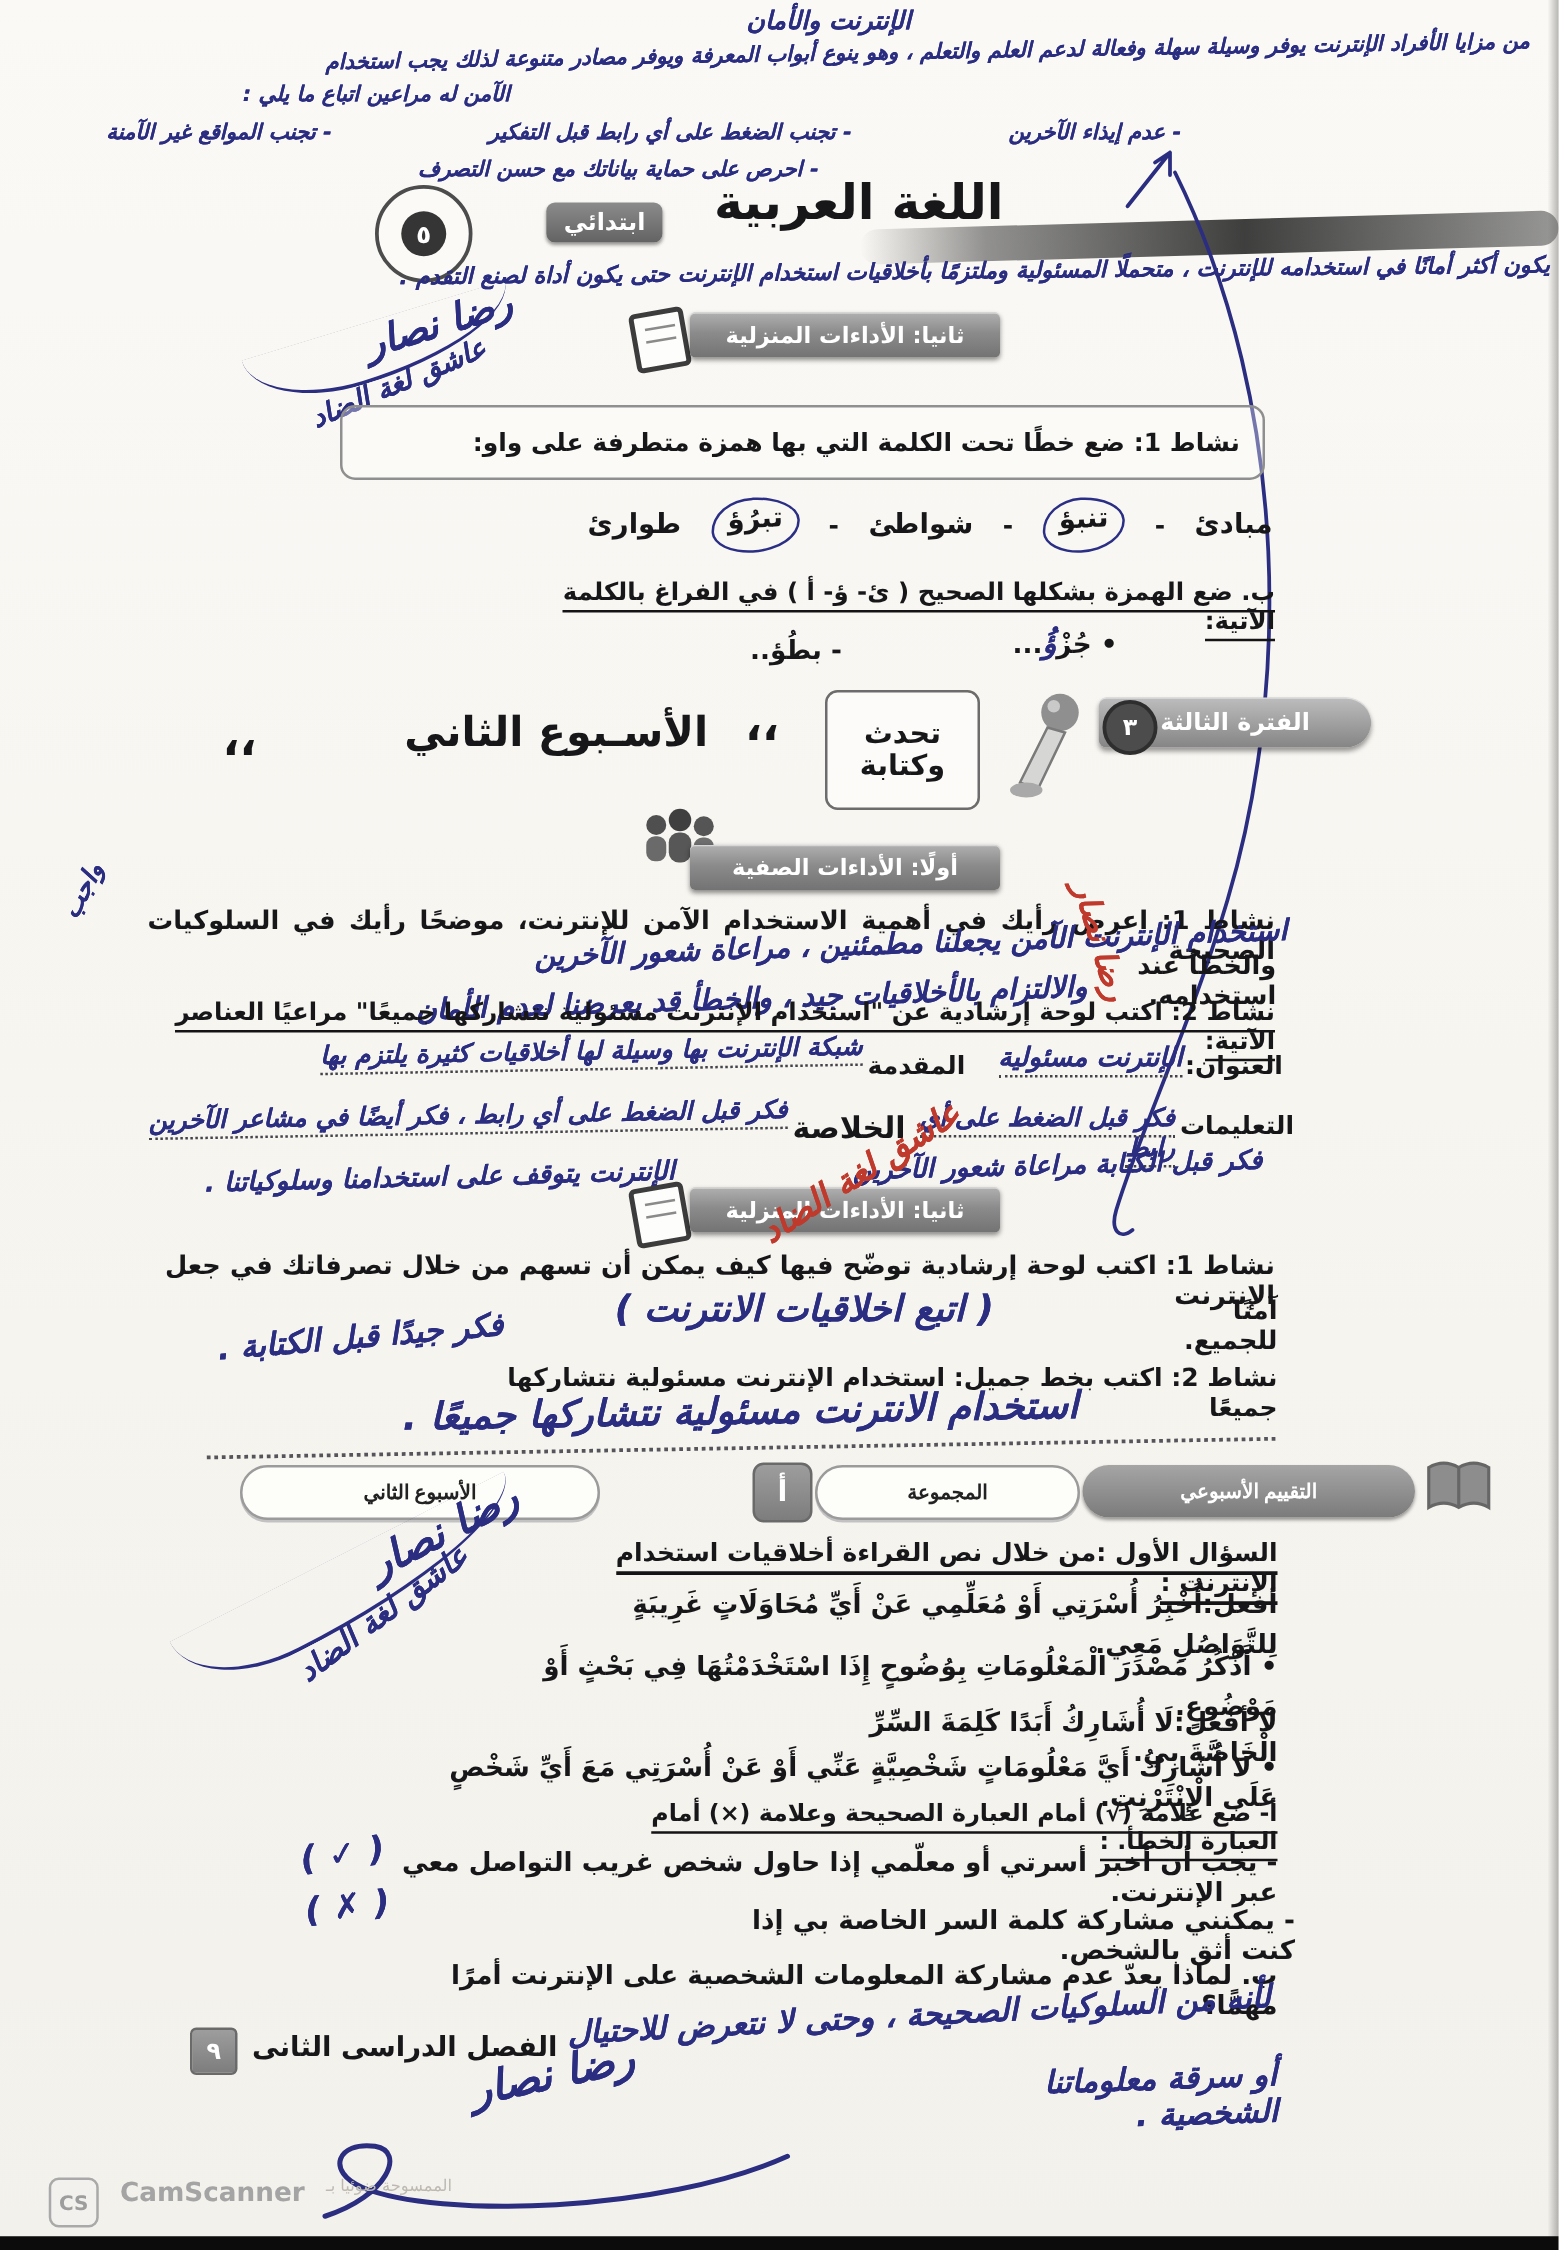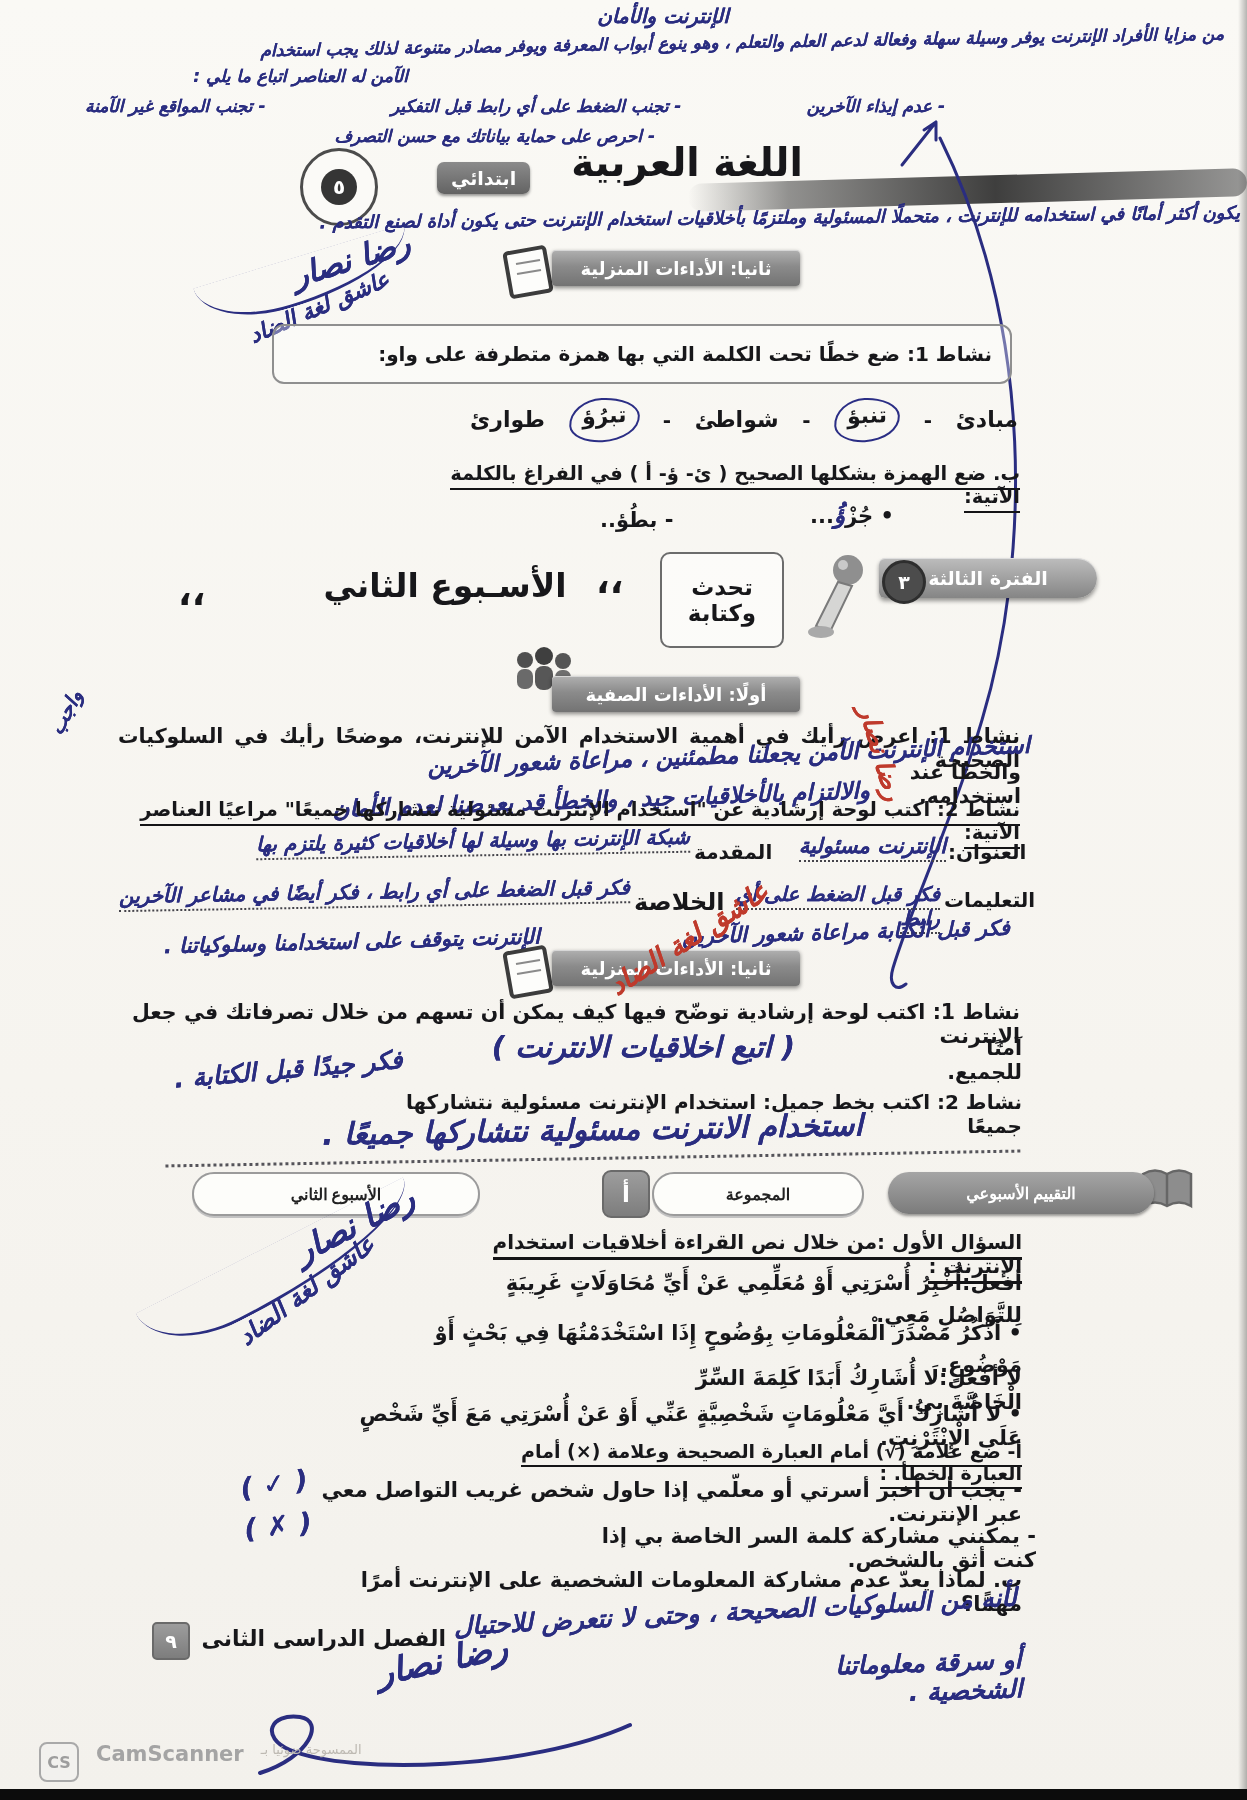--- a/index.html
+++ b/index.html
@@ -24,21 +24,21 @@
   .ribbon{
     background:linear-gradient(180deg,#bdbdbd,#858585);color:#fff;font-weight:bold;font-size:19px;
     border-radius:6px 20px 20px 6px;box-shadow:0 3px 4px rgba(0,0,0,.4), inset 0 1px 0 rgba(255,255,255,.5);
     display:flex;align-items:center;justify-content:center;
   }
   .pill{
     border-radius:22px;display:flex;align-items:center;justify-content:center;
     font-weight:bold;font-size:16px;font-family:Liberation Serif, serif;
   }
   .pill-light{background:#fdfdfa;border:2px solid #9b9b9b;color:#222;box-shadow:0 2px 0 #c2c2c2;}
-  .pill-dark{background:linear-gradient(180deg,#a5a5a5,#7b7b7b);color:#fff;box-shadow:0 2px 3px rgba(0,0,0,.4);margin-left:22px;}
+  .pill-dark{background:linear-gradient(180deg,#a5a5a5,#7b7b7b);color:#fff;box-shadow:0 2px 3px rgba(0,0,0,.4);}
   .sq{
     background:linear-gradient(180deg,#9d9d9d,#7d7d7d);color:#fff;font-weight:bold;
     border-radius:9px;display:flex;align-items:center;justify-content:center;border:2px solid #6a6a6a;
   }
   .circled{
     display:inline-block;border:2.5px solid #2b2e85;border-radius:48% 52% 55% 45% / 60% 44% 56% 40%;
     padding:6px 11px 14px;transform:rotate(-3deg);line-height:.9;
   }
   .jline{text-align:justify;text-align-last:justify;}
   .nowrap{white-space:nowrap;}
@@ -54,21 +54,21 @@
               background:linear-gradient(90deg,rgba(70,70,70,0) 0%,rgba(60,60,60,.55) 18%,rgba(30,30,30,.85) 55%,rgba(110,110,110,.7) 100%);"></div>
   <div class="abs" style="left:0;bottom:0;width:100%;height:11px;background:#0c0c0c;"></div>
 
   <svg class="abs" width="1247" height="1800" viewBox="0 0 1247 1800" style="left:0;top:0;pointer-events:none;">
     <path d="M 940 138 C 1035 330 1030 560 982 720 C 952 822 912 905 893 968 C 888 985 896 992 906 984" fill="none" stroke="#2a2d80" stroke-width="3" stroke-linecap="round"></path>
     <path d="M 902 165 L 936 122 M 936 122 L 924 130 M 936 122 L 936 140" fill="none" stroke="#2a2d80" stroke-width="3" stroke-linecap="round"></path>
   </svg>
 
   <div class="abs hw" style="left:548px;top:4px;width:230px;font-size:20px;text-align:center;">الإنترنت والأمان</div>
   <div class="abs hw" style="left:22px;top:34px;width:1202px;font-size:17px;transform:rotate(-1deg);">من مزايا الأفراد الإنترنت يوفر وسيلة سهلة وفعالة لدعم العلم والتعلم ، وهو ينوع أبواب المعرفة ويوفر مصادر متنوعة لذلك يجب استخدام</div>
-  <div class="abs hw" style="left:88px;top:66px;width:320px;font-size:17px;">الآمن له العناصر اتباع ما يلي :</div>
+  <div class="abs hw" style="left:88px;top:66px;width:320px;font-size:17px;">الآمن له مراعين اتباع ما يلي :</div>
   <div class="abs" style="left:85px;top:96px;width:860px;display:flex;justify-content:space-between;">
     <span class="hw" style="font-size:17px;">- عدم إيذاء الآخرين</span>
     <span class="hw" style="font-size:17px;">- تجنب الضغط على أي رابط قبل التفكير</span>
     <span class="hw" style="font-size:17px;">- تجنب المواقع غير الآمنة</span>
   </div>
   <div class="abs hw" style="left:225px;top:126px;width:430px;font-size:17px;">- احرص على حماية بياناتك مع حسن التصرف</div>
 
   <div class="abs" style="left:300px;top:148px;width:72px;height:72px;border:3px solid #4c4c4c;border-radius:50%;
               display:flex;align-items:center;justify-content:center;background:#fbfaf7;">
     <div style="width:36px;height:36px;border-radius:50%;background:#353535;color:#fff;display:flex;align-items:center;justify-content:center;font-weight:bold;font-size:20px;">٥</div>

